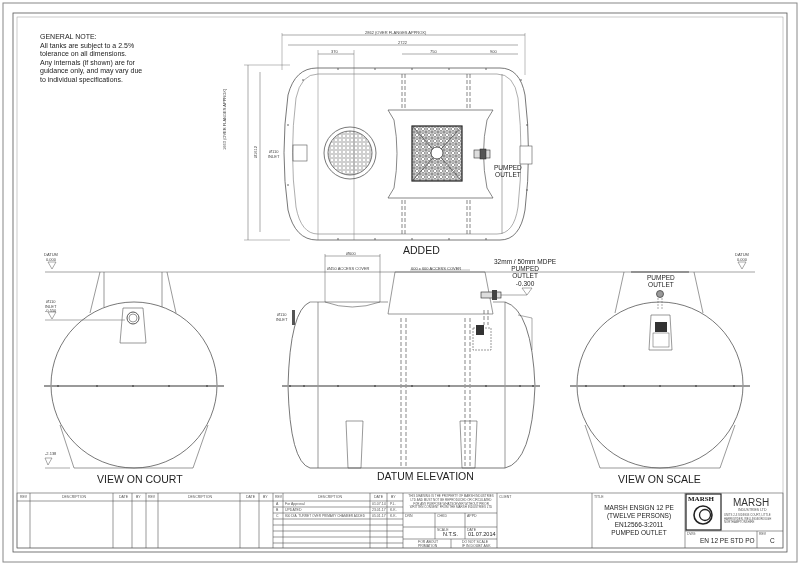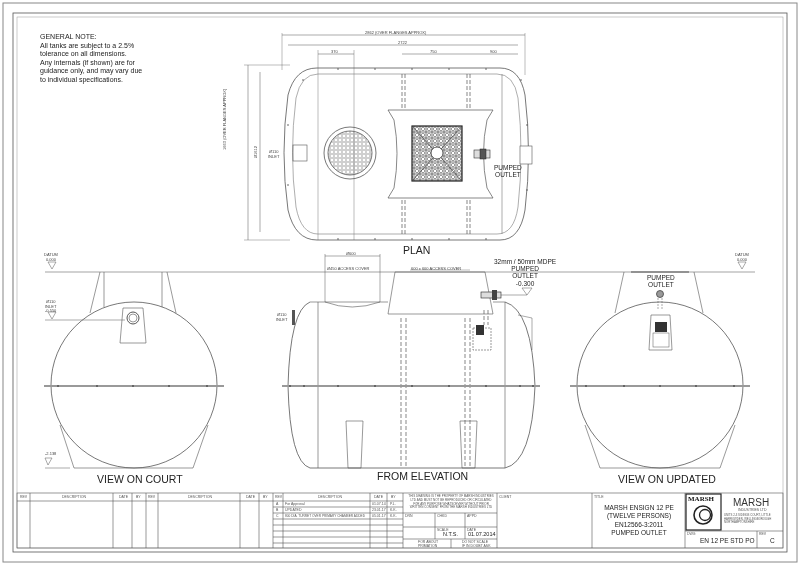--- a/index.html
+++ b/index.html
@@ -266,21 +266,21 @@
 <div class="lbl tiny" style="left:222px;top:150px;transform:rotate(-90deg);transform-origin:left top;">1663 (OVER FLANGES APPROX)</div>
 <div class="lbl tiny" style="left:253px;top:158px;transform:rotate(-90deg);transform-origin:left top;">Ø1612</div>
 <div class="lbl tiny" style="left:268px;top:149px;text-align:center;">
   <div>Ø110</div>
   <div>INLET</div>
 </div>
 <div class="lbl small" style="left:494px;top:164px;line-height:7px;text-align:center;">
   <div>PUMPED</div>
   <div>OUTLET</div>
 </div>
-<div class="lbl view-title" style="left:403px;top:244px;">PLAN</div>
+<div class="lbl view-title" style="left:403px;top:244px;">ADDED</div>
 
 <div class="lbl tiny" style="left:44px;top:253px;text-align:center;line-height:4.5px;">
   <div>DATUM</div>
   <div>0.000</div>
 </div>
 <div class="lbl tiny" style="left:45px;top:300px;text-align:center;line-height:4.5px;">
   <div>Ø110</div>
   <div>INLET</div>
   <div>-0.550</div>
 </div>
@@ -293,31 +293,31 @@
 <div class="lbl tiny" style="left:276px;top:313px;text-align:center;line-height:4.5px;">
   <div>Ø110</div>
   <div>INLET</div>
 </div>
 <div class="lbl small" style="left:494px;top:258px;text-align:center;line-height:7.2px;">
   <div>32mm / 50mm MDPE</div>
   <div>PUMPED</div>
   <div>OUTLET</div>
   <div>-0.300</div>
 </div>
-<div class="lbl view-title" style="left:377px;top:470px;">FROM ELEVATION</div>
+<div class="lbl view-title" style="left:377px;top:470px;">DATUM ELEVATION</div>
 
 <div class="lbl small" style="left:647px;top:274px;text-align:center;line-height:7px;">
   <div>PUMPED</div>
   <div>OUTLET</div>
 </div>
 <div class="lbl tiny" style="left:735px;top:253px;text-align:center;line-height:4.5px;">
   <div>DATUM</div>
   <div>0.000</div>
 </div>
-<div class="lbl view-title" style="left:618px;top:473px;">VIEW ON UPDATED</div>
+<div class="lbl view-title" style="left:618px;top:473px;">VIEW ON SCALE</div>
 
 <div class="tb" style="left:20px;top:495px;">REV</div>
 <div class="tb" style="left:62px;top:495px;">DESCRIPTION</div>
 <div class="tb" style="left:119px;top:495px;">DATE</div>
 <div class="tb" style="left:136px;top:495px;">BY</div>
 <div class="tb" style="left:148px;top:495px;">REV</div>
 <div class="tb" style="left:188px;top:495px;">DESCRIPTION</div>
 <div class="tb" style="left:246px;top:495px;">DATE</div>
 <div class="tb" style="left:263px;top:495px;">BY</div>
 <div class="tb" style="left:275px;top:495px;">REV</div>

